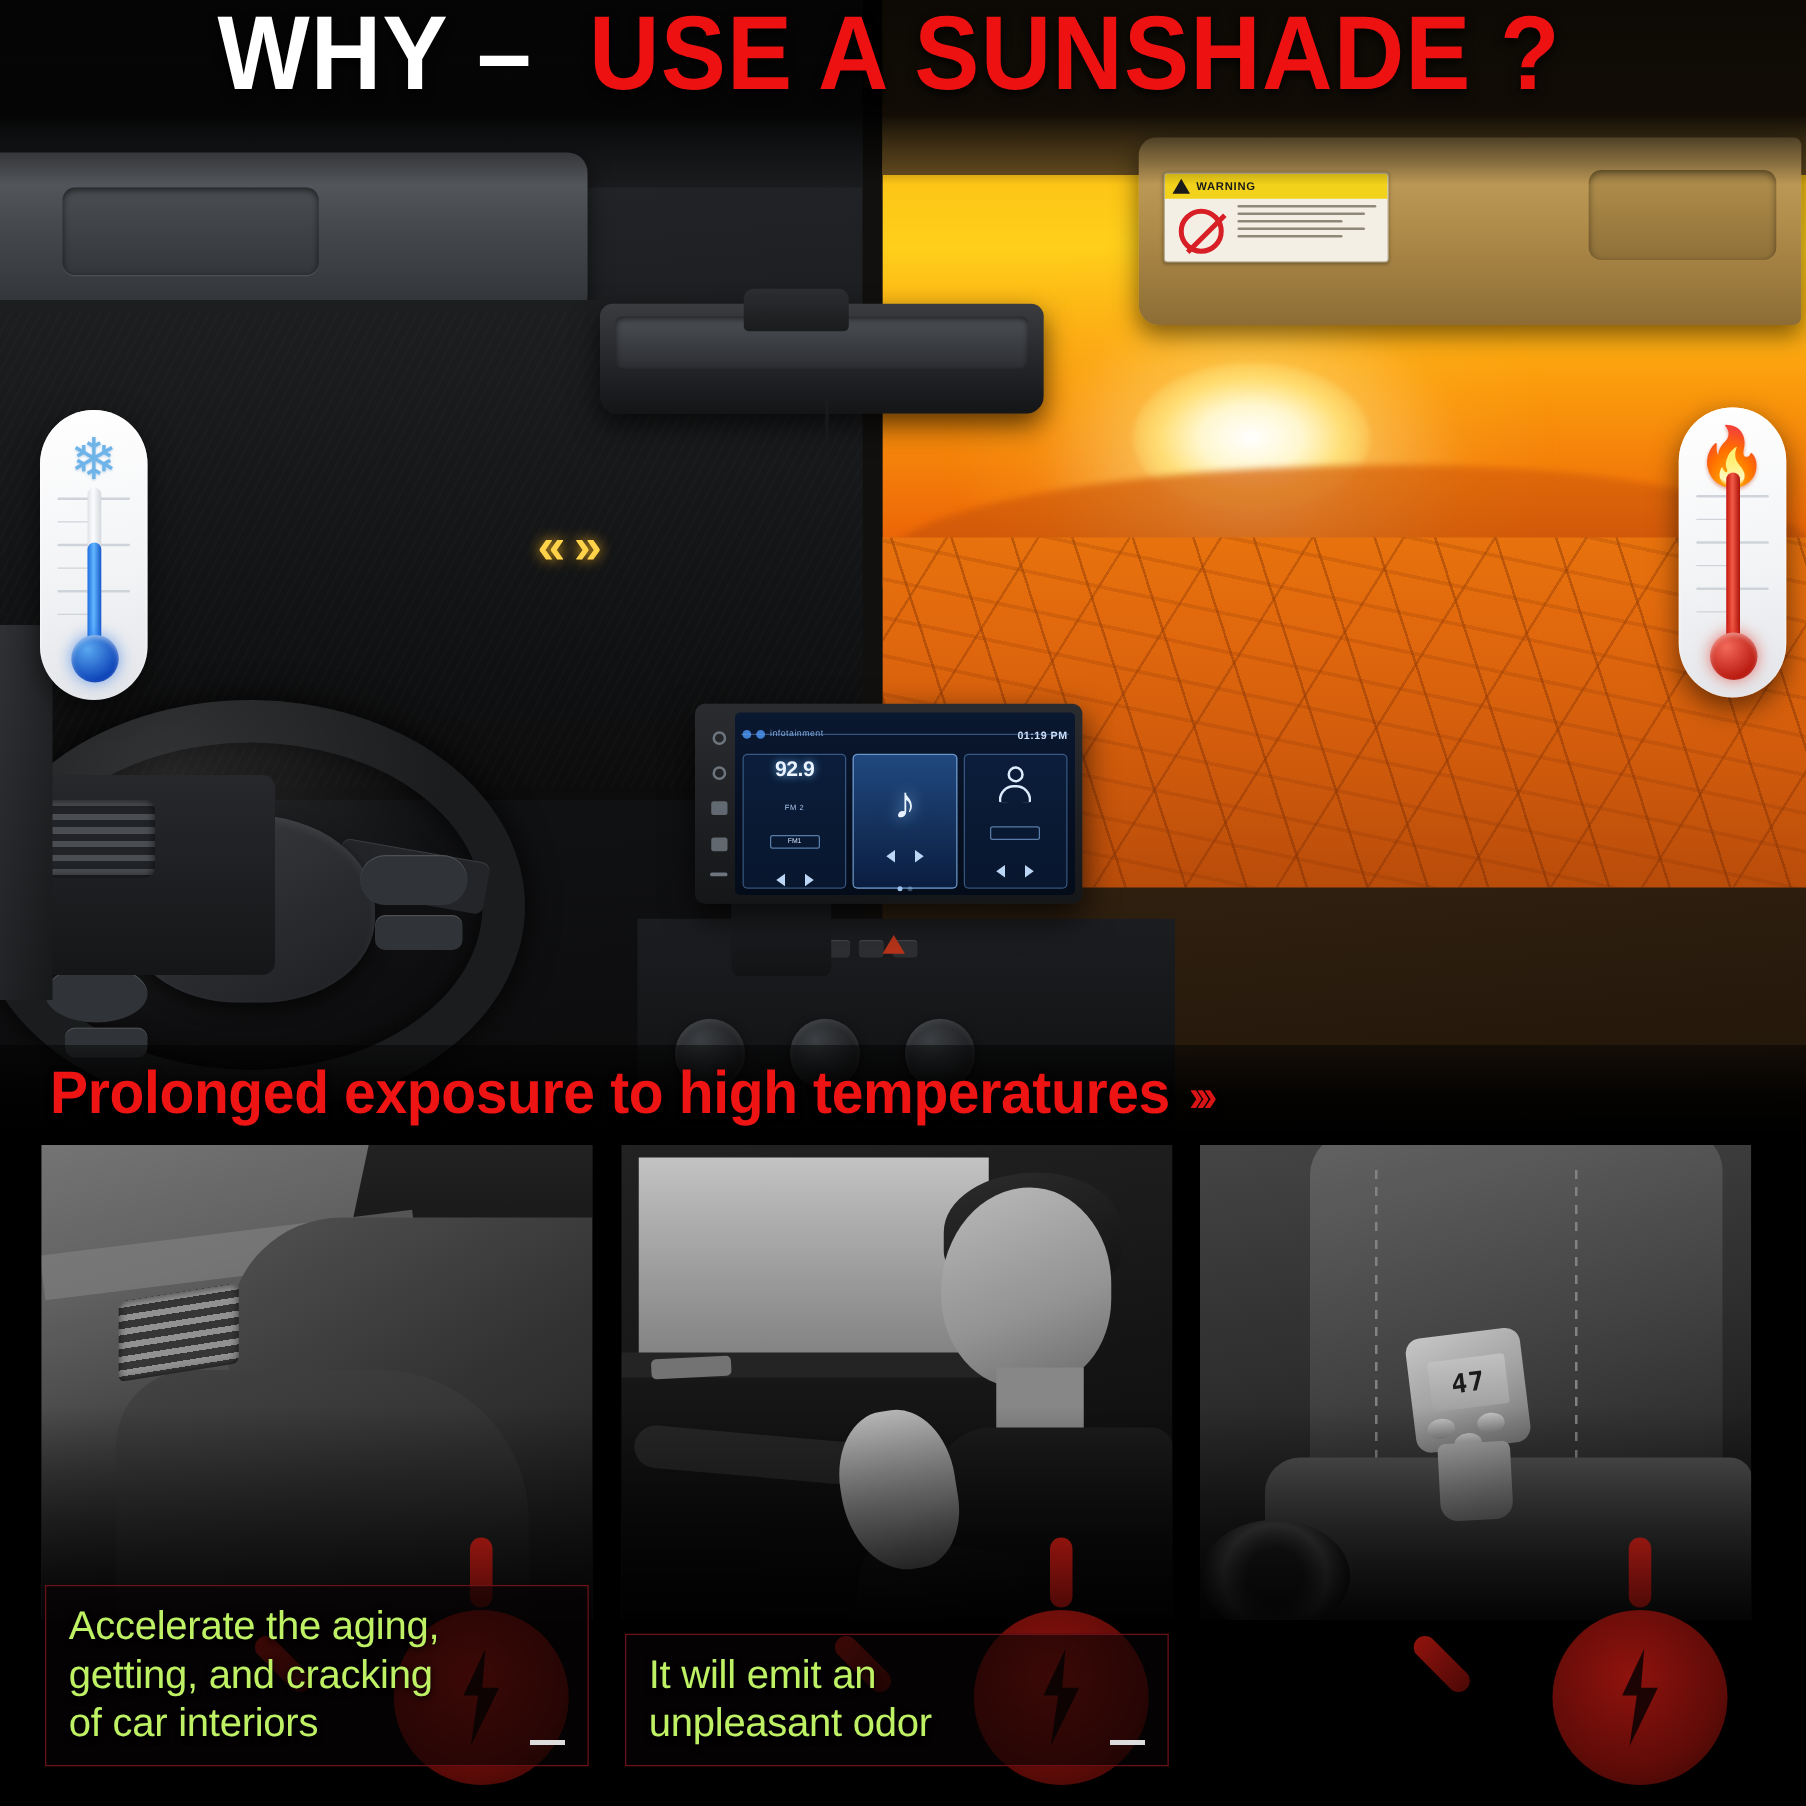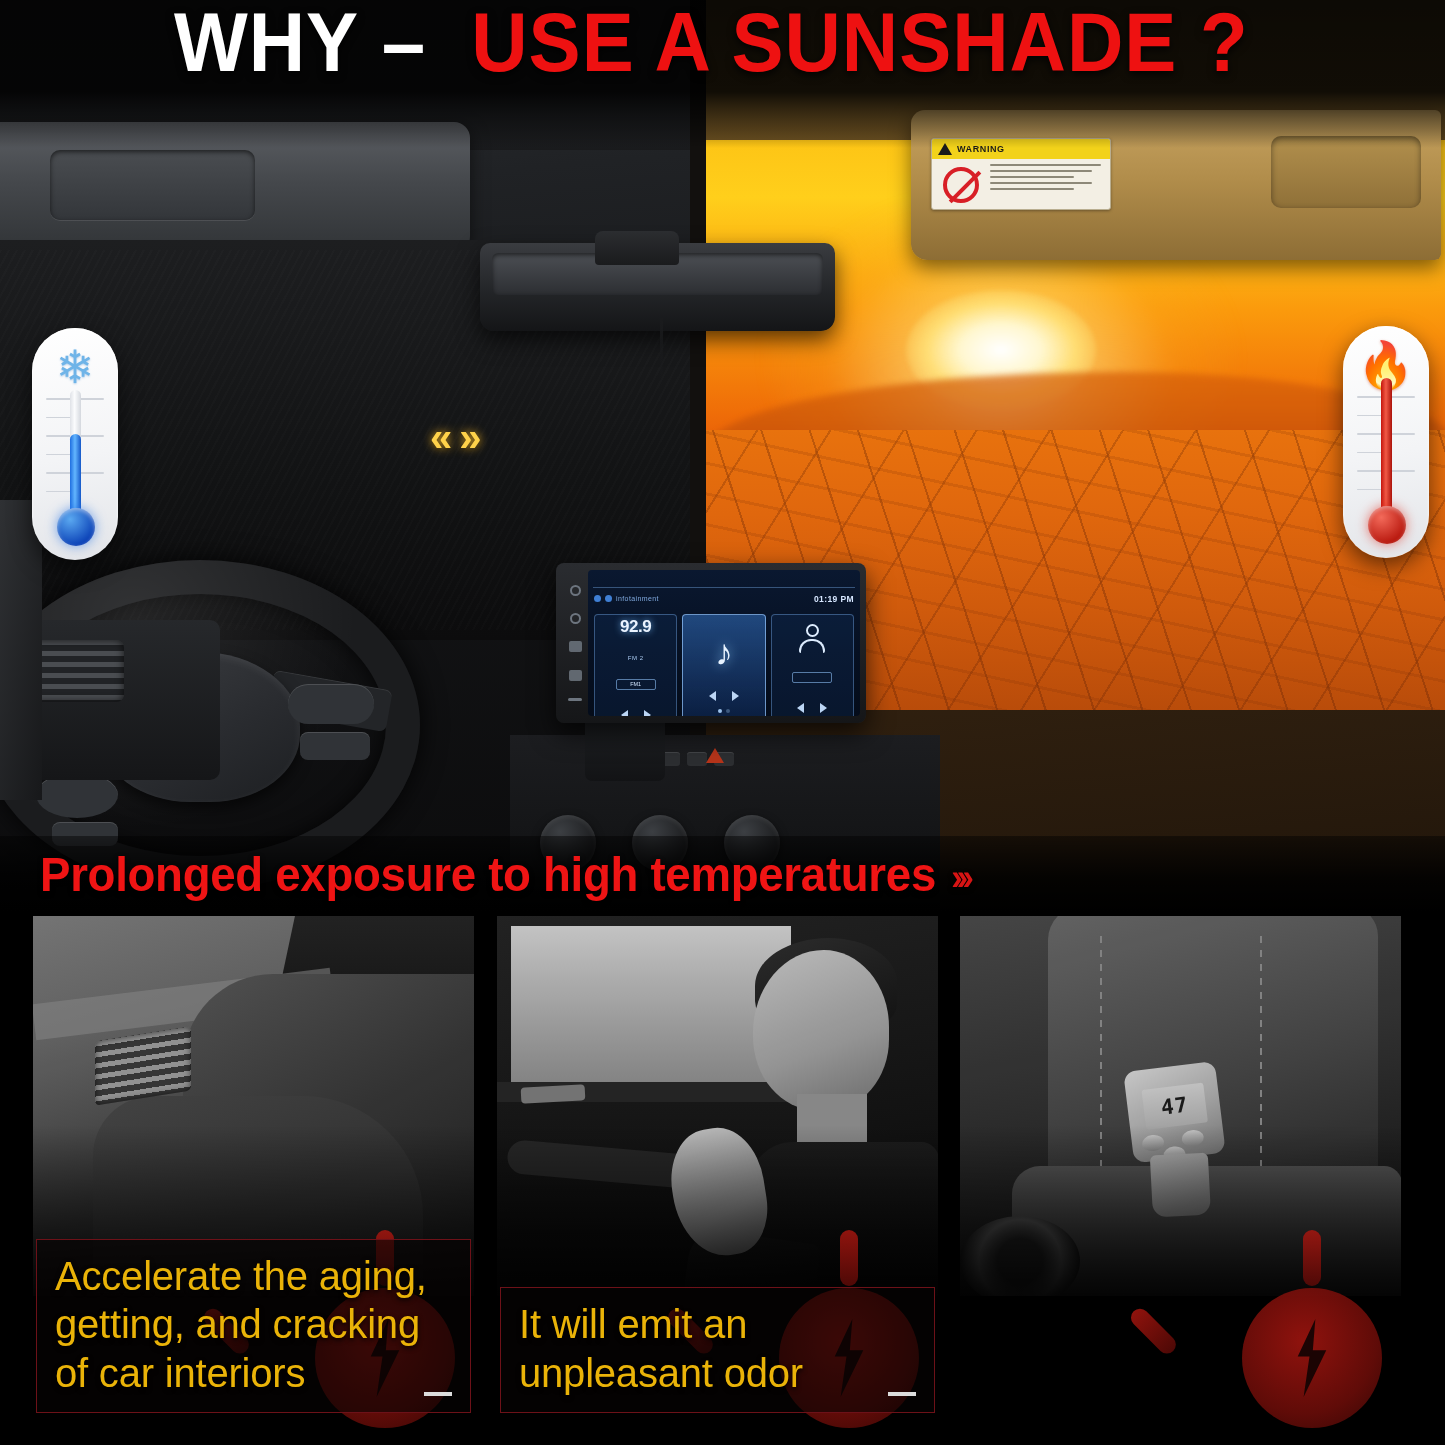--- a/index.html
+++ b/index.html
@@ -123,21 +123,21 @@
   
   .head-unit { position:absolute; left:556px; top:563px; width:310px; height:160px;
     background:linear-gradient(180deg,#2a2c30,#151618); border-radius:8px;
     box-shadow:0 10px 26px rgba(0,0,0,.7); z-index:9; padding:7px 6px; display:flex; }
   .hu-side { width:26px; display:flex; flex-direction:column; align-items:center;
     justify-content:space-around; padding:6px 0; }
   .hu-knob { width:11px; height:11px; border-radius:50%; border:2px solid #6d757f; }
   .hu-ico { width:13px; height:11px; background:#6d757f; border-radius:2px; opacity:.85; }
   .hu-bar { width:14px; height:3px; background:#6d757f; border-radius:2px; }
   .hu-screen { flex:1; background:linear-gradient(180deg,#0a1830,#061022 55%,#040c1a);
-    border-radius:4px; position:relative; overflow:hidden; padding:22px 6px; }
+    border-radius:4px; position:relative; overflow:hidden; padding:11px 6px; }
   .hu-top { display:flex; align-items:center; justify-content:space-between; height:13px; }
   .hu-left-ico { display:flex; align-items:center; gap:4px; }
   .hu-dot { width:7px; height:7px; border-radius:50%; background:#3f7fd4; }
   .hu-brand { font-size:7px; color:#7fa8dd; letter-spacing:.4px; }
   .hu-clock { font-size:8.5px; font-weight:700; color:#d6e6ff; letter-spacing:.4px; }
   .hu-topline { position:absolute; left:5px; right:5px; top:17px; height:1px; background:rgba(110,160,220,.45); }
   .hu-cards { display:flex; gap:5px; margin-top:9px; height:108px; }
   .hu-card { flex:1; border:1px solid rgba(110,160,220,.45); border-radius:4px;
     display:flex; flex-direction:column; align-items:center; justify-content:center; gap:18px;
     background:rgba(30,80,150,.16); }
@@ -322,21 +322,21 @@
   .burst .core { position:absolute; left:55px; top:55px; width:140px; height:140px; border-radius:50%;
     background:radial-gradient(circle at 44% 38%,#a3150f,#6d0d09 62%,#3a0705);
     opacity:.88; }
   .burst i { position:absolute; left:50%; top:50%; width:18px; height:56px; border-radius:9px;
     background:linear-gradient(180deg,#a8160f,#5c0a07); transform-origin:50% 128px; opacity:.85; }
   .burst .bolt { position:absolute; left:104px; top:86px; width:42px; height:78px;
     background:#120303; clip-path:polygon(58% 0,16% 48%,44% 48%,30% 100%,84% 40%,52% 40%); opacity:.92; }
 
   .caption { position:absolute; left:3px; bottom:24px; width:435px; z-index:6;
     border:1px solid #6d1118; background:rgba(6,3,4,.62); padding:12px 14px 14px 18px; }
-  .cap-line { font-size:40px; line-height:1.22; color:#eab308; letter-spacing:-.2px;
+  .cap-line { font-size:32px; line-height:1.22; color:#bef264; letter-spacing:-.2px;
     text-shadow:0 2px 5px rgba(0,0,0,.95); white-space:nowrap; }
   .cap-underscore { position:absolute; right:18px; bottom:16px; width:28px; height:4px; background:#dcdcdc; }
 </style>
 </head>
 <body>
 
 <div id="poster">
 
   <div class="hero">
 

